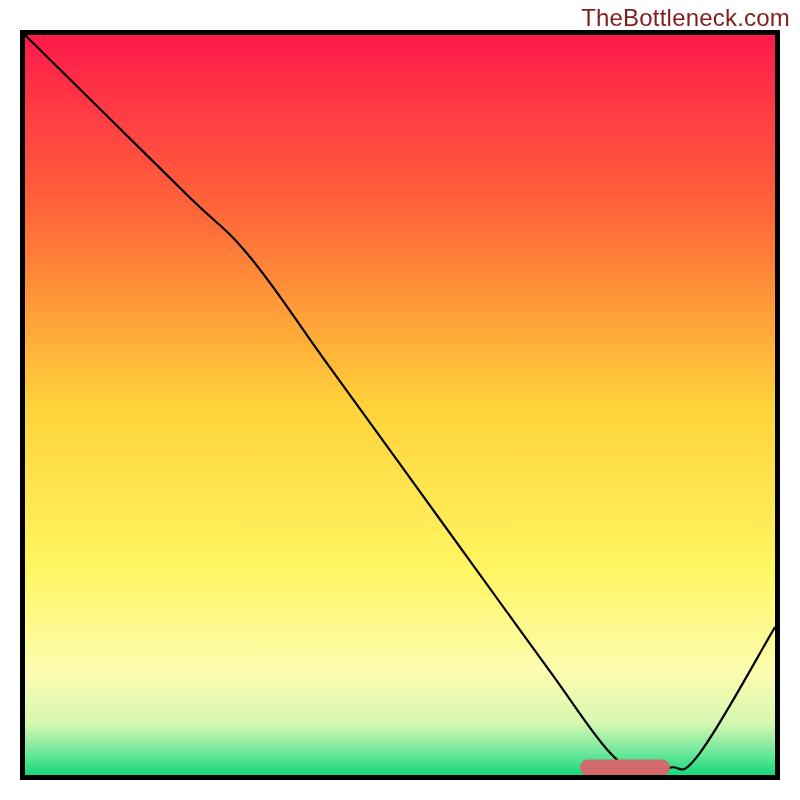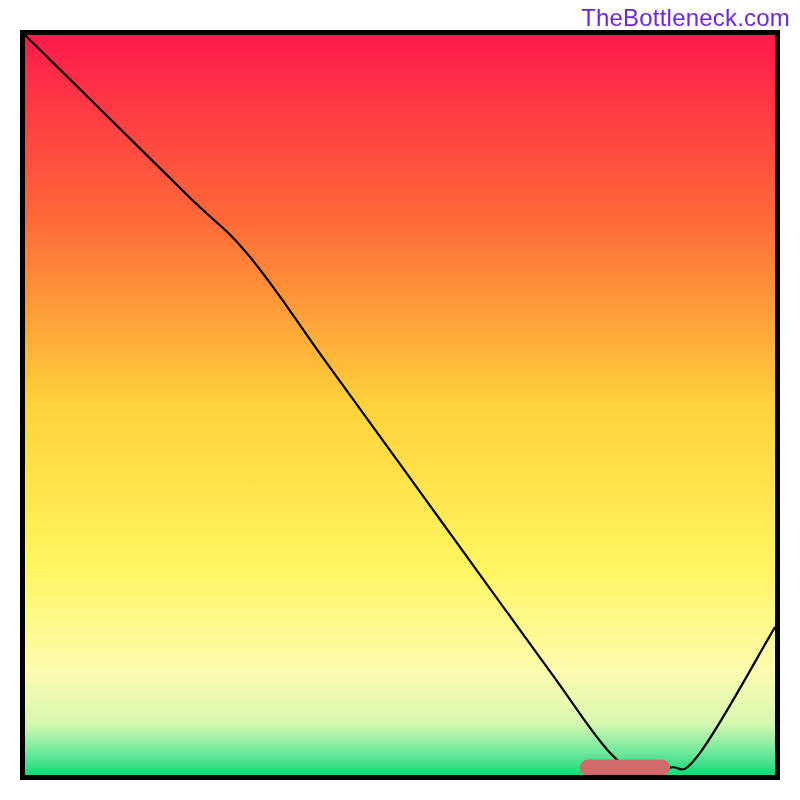--- a/index.html
+++ b/index.html
@@ -16,21 +16,21 @@
     width: 800px;
     height: 800px;
     box-sizing: border-box;
   }
   .watermark {
     position: absolute;
     top: 4px;
     right: 10px;
     font-size: 24px;
     font-weight: 500;
-    color: #6d28d9;
+    color: #7f1d1d;
     letter-spacing: 0.2px;
   }
   .plot-outer {
     position: absolute;
     left: 20px;
     right: 20px;
     top: 30px;
     bottom: 20px;
     border: 5px solid #000;
     box-sizing: border-box;

